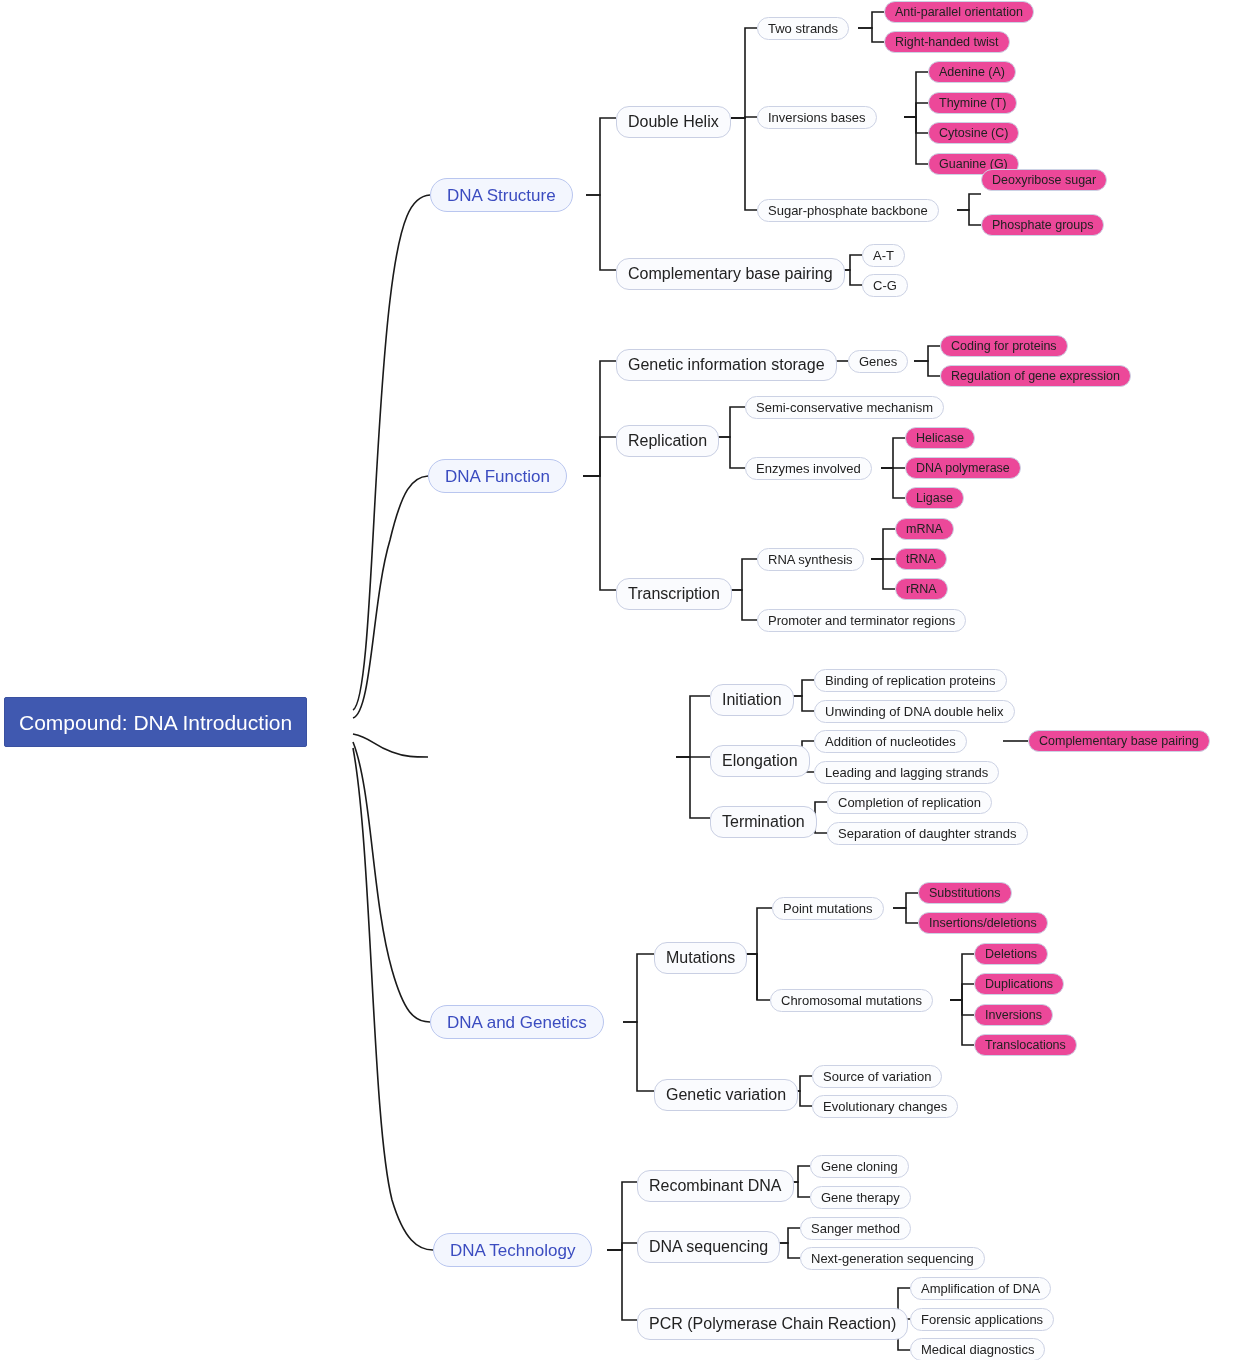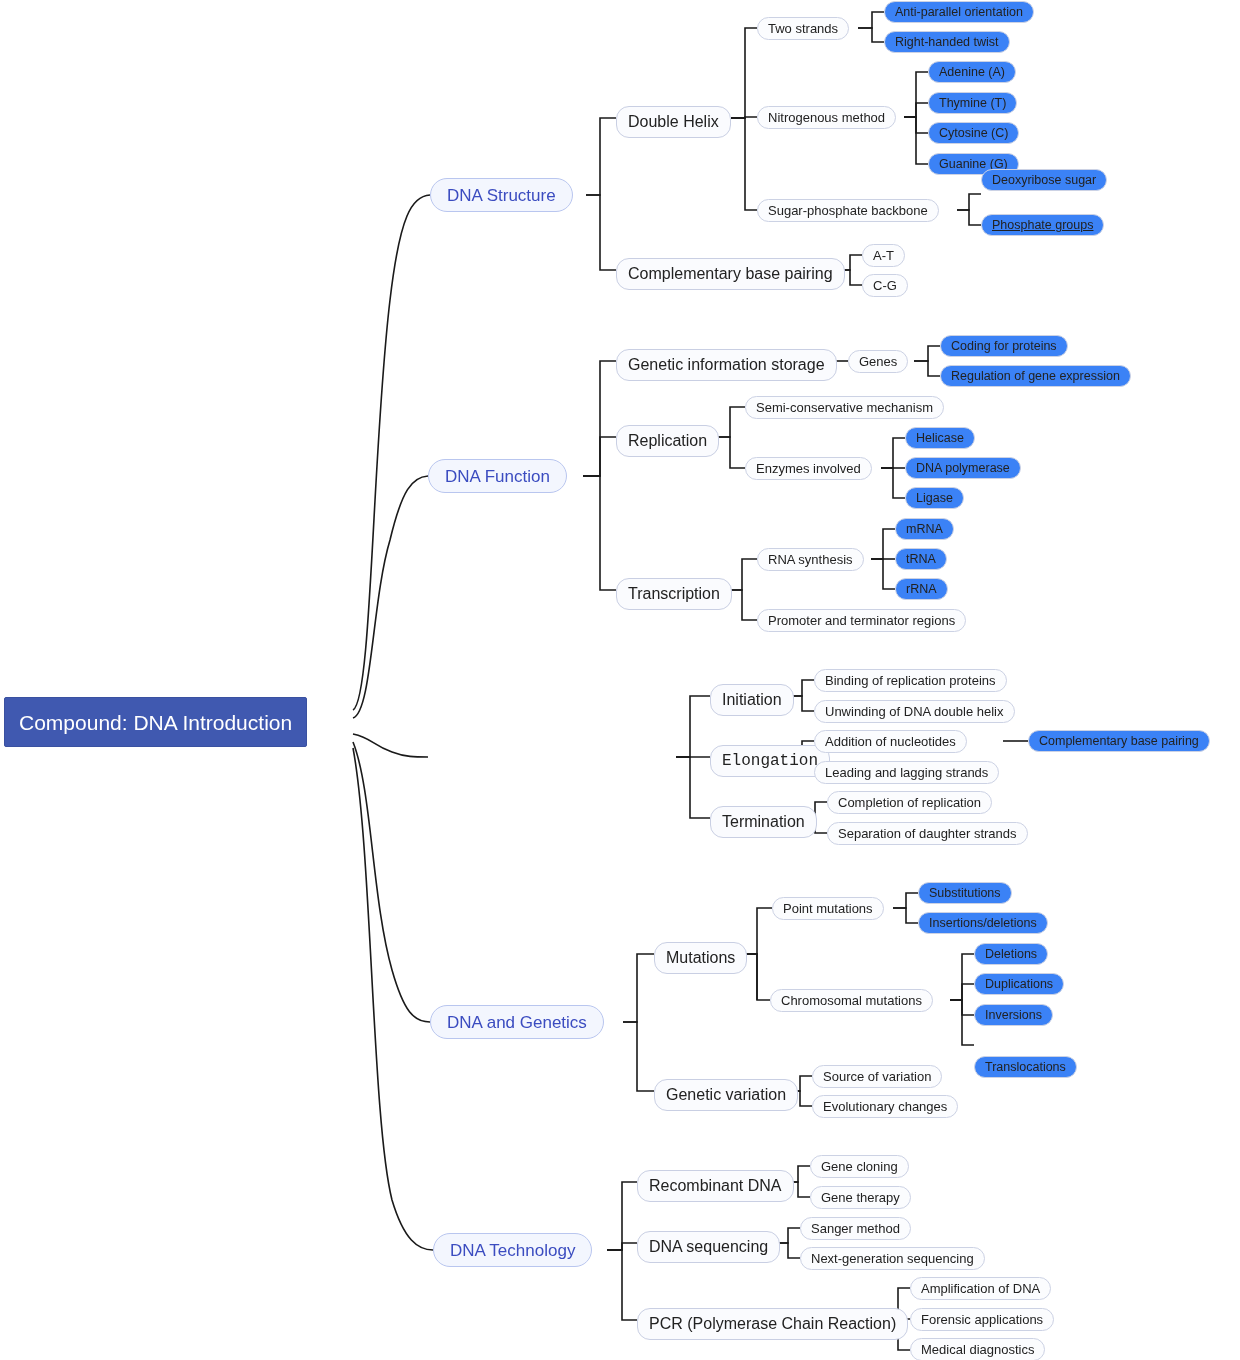--- a/index.html
+++ b/index.html
@@ -64,21 +64,21 @@
     background: #fbfcfe;
     color: #222222;
     font-size: 13px;
     border: 1px solid #ccd2e4;
     border-radius: 12px;
     height: 23px;
     padding: 0 10px;
   }
   
   .n-l4 {
-    background: #3b82f6;
+    background: #ec4899;
     color: #222222;
     font-size: 12.5px;
     border: 1px solid #ccd2e4;
     border-radius: 12px;
     height: 22px;
     padding: 0 10px;
   }
 </style>
 </head>
 <body>
@@ -188,29 +188,29 @@
 
   <div class="node n-root" style="left:4px; top:697px;">Compound: DNA Introduction</div>
 
   <div class="node n-l1" style="left:430px; top:178px;">DNA Structure</div>
 
   <div class="node n-l2" style="left:616px; top:106px;">Double Helix</div>
   <div class="node n-l3" style="left:757px; top:17px;">Two strands</div>
   <div class="node n-l4" style="left:884px; top:1px;">Anti-parallel orientation</div>
   <div class="node n-l4" style="left:884px; top:31px;">Right-handed twist</div>
 
-  <div class="node n-l3" style="left:757px; top:106px;">Nitrogenous method</div>
+  <div class="node n-l3" style="left:757px; top:106px;">Inversions bases</div>
   <div class="node n-l4" style="left:928px; top:61px;">Adenine (A)</div>
   <div class="node n-l4" style="left:928px; top:92px;">Thymine (T)</div>
   <div class="node n-l4" style="left:928px; top:122px;">Cytosine (C)</div>
   <div class="node n-l4" style="left:928px; top:153px;">Guanine (G)</div>
 
   <div class="node n-l3" style="left:757px; top:199px;">Sugar-phosphate backbone</div>
   <div class="node n-l4" style="left:981px; top:169px;">Deoxyribose sugar</div>
-  <div class="node n-l4" style="left:981px; top:214px;text-decoration:underline;">Phosphate groups</div>
+  <div class="node n-l4" style="left:981px; top:214px;">Phosphate groups</div>
 
   <div class="node n-l2" style="left:616px; top:258px;">Complementary base pairing</div>
   <div class="node n-l3" style="left:862px; top:244px;">A-T</div>
   <div class="node n-l3" style="left:862px; top:274px;">C-G</div>
 
   <div class="node n-l1" style="left:428px; top:459px;">DNA Function</div>
 
   <div class="node n-l2" style="left:616px; top:349px;">Genetic information storage</div>
   <div class="node n-l3" style="left:848px; top:350px;">Genes</div>
   <div class="node n-l4" style="left:940px; top:335px;">Coding for proteins</div>
@@ -228,41 +228,41 @@
   <div class="node n-l4" style="left:895px; top:518px;">mRNA</div>
   <div class="node n-l4" style="left:895px; top:548px;">tRNA</div>
   <div class="node n-l4" style="left:895px; top:578px;">rRNA</div>
   <div class="node n-l3" style="left:757px; top:609px;">Promoter and terminator regions</div>
 
 
   <div class="node n-l2" style="left:710px; top:684px;">Initiation</div>
   <div class="node n-l3" style="left:814px; top:669px;">Binding of replication proteins</div>
   <div class="node n-l3" style="left:814px; top:700px;">Unwinding of DNA double helix</div>
 
-  <div class="node n-l2" style="left:710px; top:745px;font-family:Liberation Mono, monospace;">Elongation</div>
+  <div class="node n-l2" style="left:710px; top:745px;">Elongation</div>
   <div class="node n-l3" style="left:814px; top:730px;">Addition of nucleotides</div>
   <div class="node n-l4" style="left:1028px; top:730px;">Complementary base pairing</div>
   <div class="node n-l3" style="left:814px; top:761px;">Leading and lagging strands</div>
 
   <div class="node n-l2" style="left:710px; top:806px;">Termination</div>
   <div class="node n-l3" style="left:827px; top:791px;">Completion of replication</div>
   <div class="node n-l3" style="left:827px; top:822px;">Separation of daughter strands</div>
 
   <div class="node n-l1" style="left:430px; top:1005px;">DNA and Genetics</div>
 
   <div class="node n-l2" style="left:654px; top:942px;">Mutations</div>
   <div class="node n-l3" style="left:772px; top:897px;">Point mutations</div>
   <div class="node n-l4" style="left:918px; top:882px;">Substitutions</div>
   <div class="node n-l4" style="left:918px; top:912px;">Insertions/deletions</div>
 
   <div class="node n-l3" style="left:770px; top:989px;">Chromosomal mutations</div>
   <div class="node n-l4" style="left:974px; top:943px;">Deletions</div>
   <div class="node n-l4" style="left:974px; top:973px;">Duplications</div>
   <div class="node n-l4" style="left:974px; top:1004px;">Inversions</div>
-  <div class="node n-l4" style="left:974px; top:1034px;margin-top:22px;">Translocations</div>
+  <div class="node n-l4" style="left:974px; top:1034px;">Translocations</div>
 
   <div class="node n-l2" style="left:654px; top:1079px;">Genetic variation</div>
   <div class="node n-l3" style="left:812px; top:1065px;">Source of variation</div>
   <div class="node n-l3" style="left:812px; top:1095px;">Evolutionary changes</div>
 
   <div class="node n-l1" style="left:433px; top:1233px;">DNA Technology</div>
 
   <div class="node n-l2" style="left:637px; top:1170px;">Recombinant DNA</div>
   <div class="node n-l3" style="left:810px; top:1155px;">Gene cloning</div>
   <div class="node n-l3" style="left:810px; top:1186px;">Gene therapy</div>

